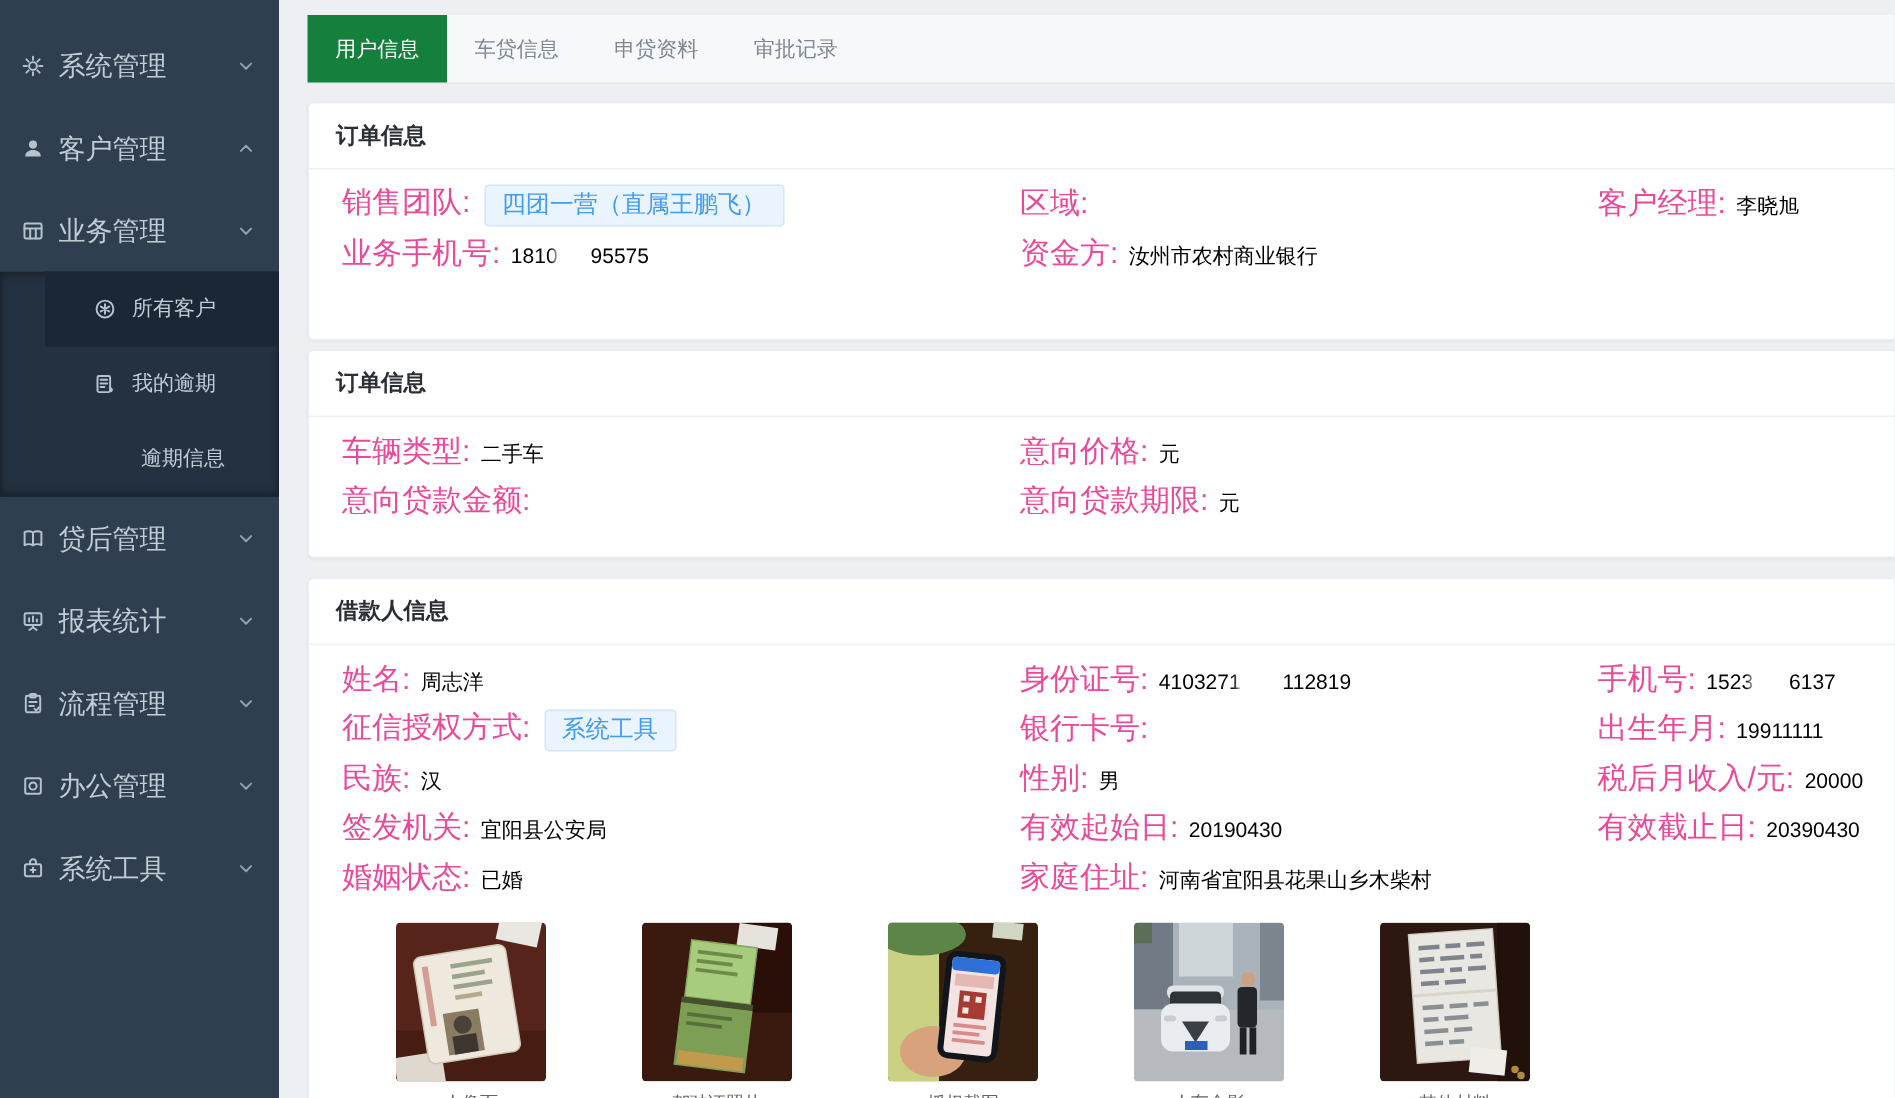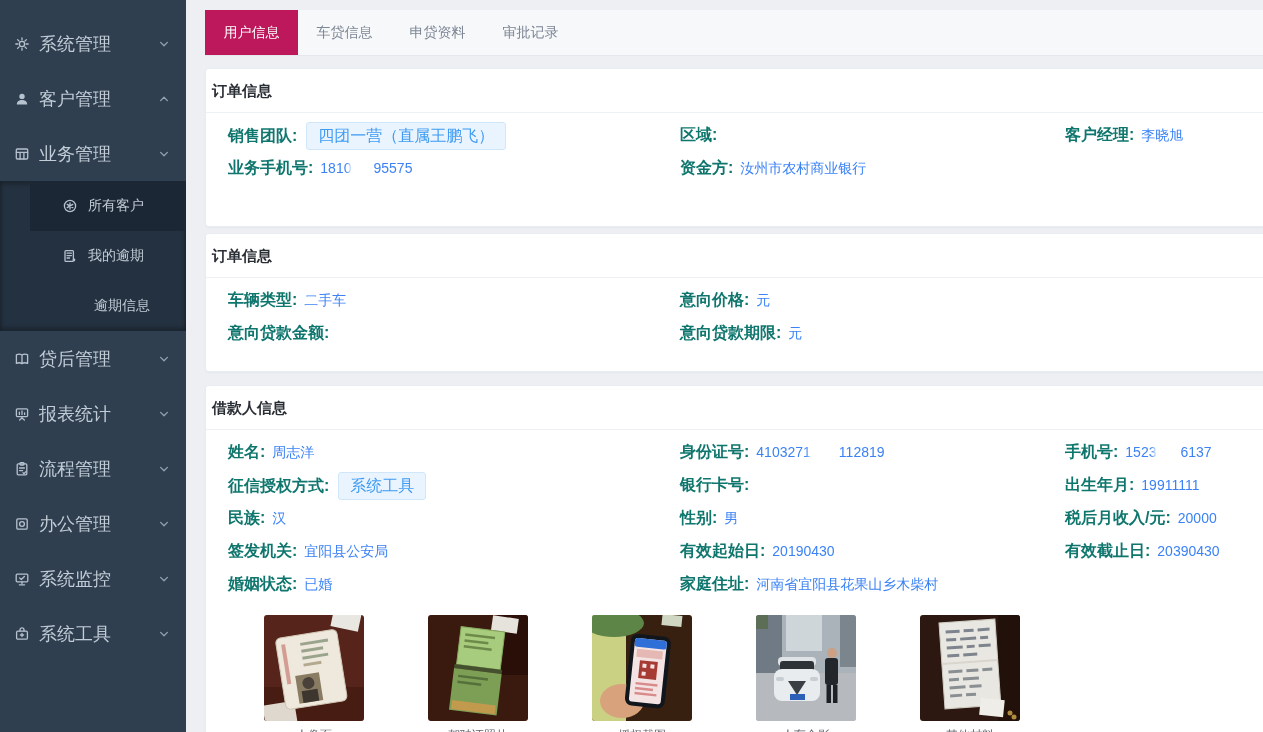--- a/index.html
+++ b/index.html
@@ -21,33 +21,33 @@
   .sub-item.active{background:#1c2735;}
   .sub-item.no-icon{padding-left:64px;}
   .icon-stroke{stroke:#b6c2ce;fill:none;stroke-width:1.3;stroke-linecap:round;stroke-linejoin:round;}
   .icon-fill{fill:#b6c2ce;stroke:none;}
 
   
   .content{position:absolute;left:186px;top:0;right:0;bottom:0;background:#edeff3;}
   .tabbar{position:absolute;left:19px;right:0;top:10px;height:45px;background:#f6f8fa;
           border-bottom:1px solid #e4e8ec;display:flex;}
   .tab{width:93px;text-align:center;line-height:45px;font-size:14px;color:#7d8694;cursor:pointer;}
-  .tab.active{background:#be185d;color:#fff;}
+  .tab.active{background:#15803d;color:#fff;}
 
   .card{position:absolute;left:19px;right:0;background:#fff;border:1px solid #e9edf2;border-right:none;
         border-radius:4px 0 0 4px;box-shadow:0 1px 2px rgba(31,45,61,.04);}
   #card1{top:68px;height:157px;}
   #card2{top:233px;height:137px;}
   #card3{top:385px;height:420px;}
-  .card-title{height:43px;line-height:43px;padding-left:6px;font-size:15px;font-weight:bold;
+  .card-title{height:43px;line-height:43px;padding-left:18px;font-size:15px;font-weight:bold;
               color:#2a2e35;border-bottom:1px solid #eef1f4;}
   .frows{padding-top:6px;}
   .frow{display:grid;grid-template-columns:452px 385px 1fr;align-items:center;height:33px;padding-left:22px;}
-  .flabel{font-weight:bold;color:#0f766e;font-size:16px;white-space:nowrap;}
-  .fvalue{color:#3b82f6;font-size:14px;margin-left:7px;white-space:nowrap;}
+  .flabel{font-weight:normal;color:#ec4899;font-size:20px;white-space:nowrap;}
+  .fvalue{color:#000000;font-size:14px;margin-left:7px;white-space:nowrap;}
   .tag{display:inline-block;margin-left:9px;background:#eaf4fe;border:1px solid #d0e6fb;color:#3f9bf3;
        font-size:16px;line-height:1;padding:5px 11px;border-radius:3px;cursor:pointer;}
   .mask{display:inline-block;height:14px;background:#fff;border-radius:2px;vertical-align:-2px;
         box-shadow:0 0 4px 3px rgba(255,255,255,.95);margin:0 1px;}
   .mw20{width:20px;} .mw26{width:26px;} .mw22{width:22px;}
 
   .thumbs{position:absolute;left:22px;top:229px;display:flex;gap:64px;padding-left:36px;}
   .thumb{width:100px;height:106px;border-radius:3px;overflow:hidden;cursor:pointer;flex:0 0 100px;}
   .thumb svg{display:block;}
   .thumb-labels{position:absolute;left:22px;top:341px;display:flex;gap:64px;padding-left:36px;}
@@ -196,37 +196,20 @@
         </svg>
     </span>
     <span class="mi-label">办公管理</span>
     <span class="mi-caret">
       <svg viewBox="0 0 12 12">
           <path class="icon-stroke" d="M2.6 4.4L6 7.8l3.4-3.4"></path>
         </svg>
     </span>
   </div>
 
-  <div class="menu-item">
-    <span class="mi-icon">
-      <svg viewBox="0 0 16 16">
-          <g class="icon-stroke">
-            <rect x="2.2" y="3.2" width="11.6" height="7.6" rx="1"></rect>
-            <path d="M5.6 6.9l1.7 1.6 3.1-3"></path>
-            <path d="M8 10.8v1.8M5.4 13.8h5.2"></path>
-          </g>
-        </svg>
-    </span>
-    <span class="mi-label">系统监控</span>
-    <span class="mi-caret">
-      <svg viewBox="0 0 12 12">
-          <path class="icon-stroke" d="M2.6 4.4L6 7.8l3.4-3.4"></path>
-        </svg>
-    </span>
-  </div>
 
   <div class="menu-item">
     <span class="mi-icon">
       <svg viewBox="0 0 16 16">
           <g class="icon-stroke">
             <rect x="2.6" y="5.2" width="10.8" height="8" rx="1.2"></rect>
             <path d="M6 5V3.8a2 2 0 0 1 4 0V5M8 7.4v3.2M6.4 9h3.2"></path>
           </g>
         </svg>
     </span>

